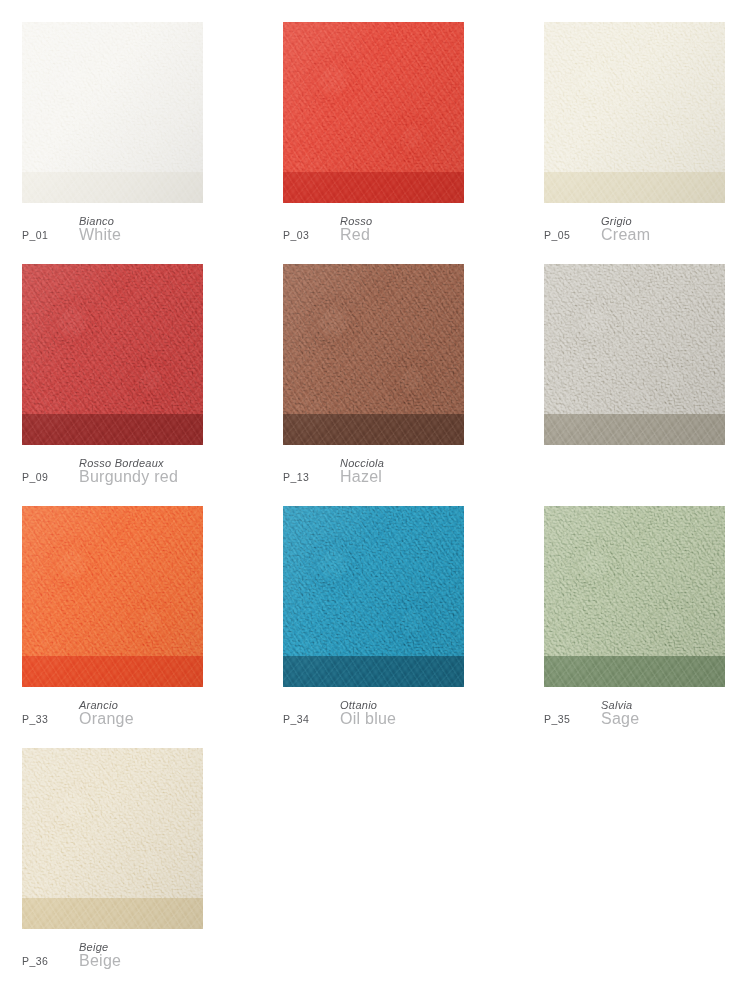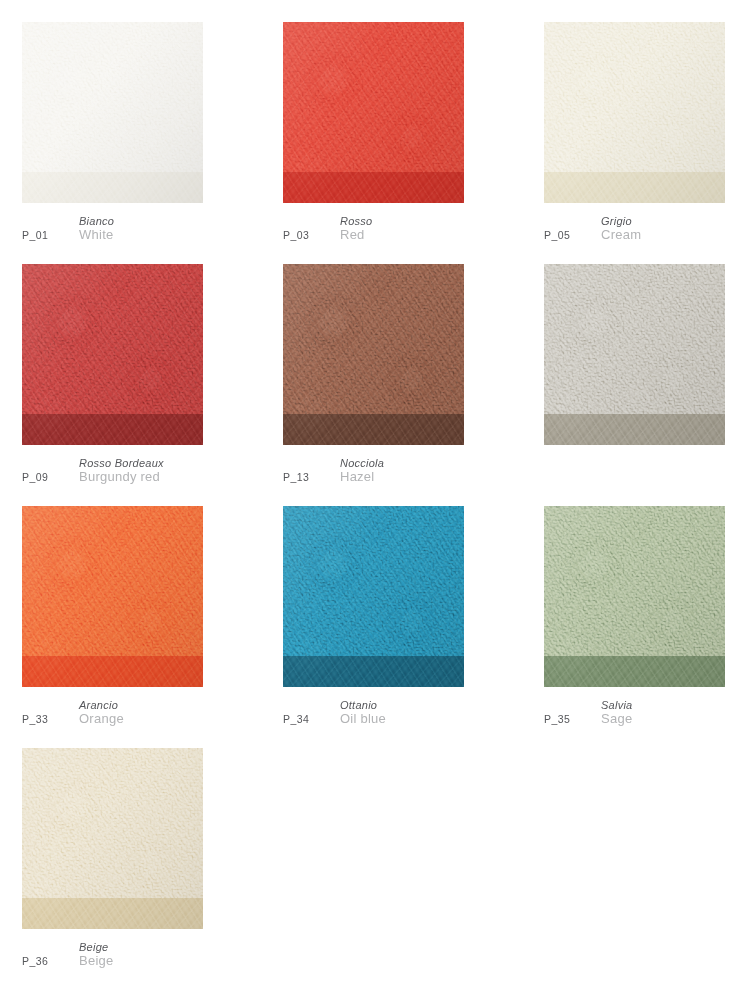--- a/index.html
+++ b/index.html
@@ -103,21 +103,21 @@
     line-height: 14px;
   }
   .name-it {
     font-size: 11px;
     letter-spacing: 0.25px;
     color: #55565a;
     white-space: nowrap;
     font-style: italic;
   }
   .name-en {
-    font-size: 13px;
+    font-size: 16px;
     letter-spacing: 0.25px;
     color: #b3b4b6;
     white-space: nowrap;
   }
   svg.noise-defs {
     position: absolute;
     width: 0;
     height: 0;
     pointer-events: none;
   }

